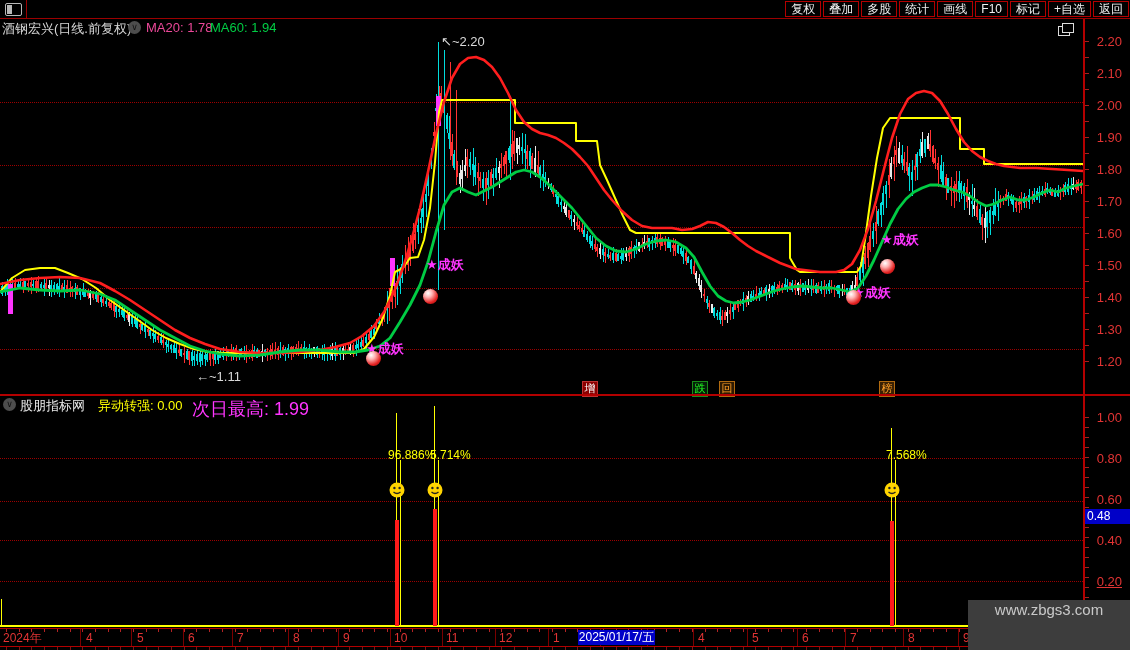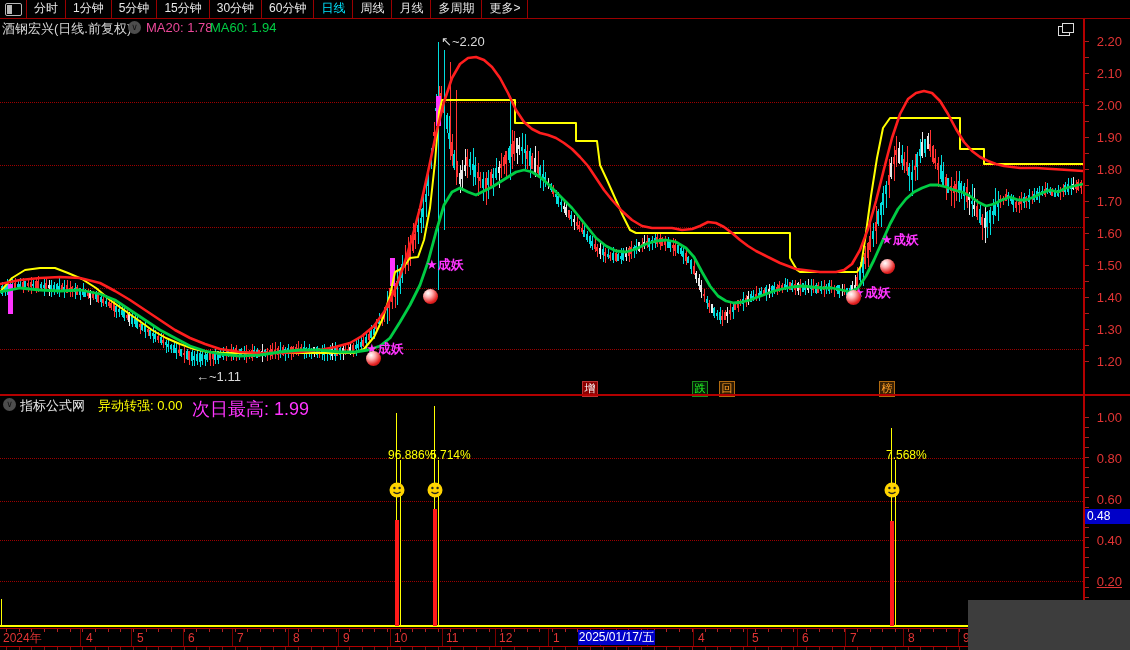--- a/index.html
+++ b/index.html
@@ -55,32 +55,30 @@
 </style>
 </head>
 <body>
 
 <div id="screen">
 
   <div id="toolbar">
     <div id="tb-iconcell">
       <div class="win-icon"></div>
     </div>
-    <div id="tb-left">
-        <div class="tb-item">分时</div>
-        <div class="tb-item">1分钟</div>
-        <div class="tb-item">5分钟</div>
-        <div class="tb-item">15分钟</div>
-        <div class="tb-item">30分钟</div>
-        <div class="tb-item">60分钟</div>
-        <div class="tb-item active">日线</div>
-        <div class="tb-item">周线</div>
-        <div class="tb-item">月线</div>
-        <div class="tb-item">多周期</div>
-        <div class="tb-item">更多&gt;</div>
+    <div id="tb-right">
+        <div class="tb-btn">复权</div>
+        <div class="tb-btn">叠加</div>
+        <div class="tb-btn">多股</div>
+        <div class="tb-btn">统计</div>
+        <div class="tb-btn">画线</div>
+        <div class="tb-btn">F10</div>
+        <div class="tb-btn">标记</div>
+        <div class="tb-btn">+自选</div>
+        <div class="tb-btn">返回</div>
       </div>
   </div>
 
   <div class="abs" style="left:2px;top:20px;color:#d6d6d6;font-size:13px;z-index:4;">酒钢宏兴(日线.前复权)</div>
   <div class="abs chev-circle" style="left:128px;top:21px;z-index:4;">∨</div>
   <div class="abs" style="left:146px;top:20px;color:#ec4899;font-size:13px;z-index:4;">MA20: 1.78</div>
   <div class="abs" style="left:210px;top:20px;color:#00cc44;font-size:13px;z-index:4;">MA60: 1.94</div>
   <div class="abs pane-icon" style="left:1058px;top:26px;z-index:4;"></div>
 
   <div id="grid-layer">
@@ -989,21 +987,21 @@
   <div class="anno" style="left:441px;top:34px;">
     <span>↖</span><span>~2.20</span>
   </div>
   <div class="anno" style="left:196px;top:369px;">
     <span>←</span><span>~1.11</span>
   </div>
 
   <div class="redline-h" style="left:0;top:394px;width:1130px;height:2px;z-index:4;"></div>
 
   <div class="abs chev-circle" style="left:3px;top:398px;z-index:4;">∨</div>
-  <div class="abs" style="left:20px;top:397px;color:#e8e8e8;font-size:13px;z-index:4;">指标公式网</div>
+  <div class="abs" style="left:20px;top:397px;color:#e8e8e8;font-size:13px;z-index:4;">股朋指标网</div>
   <div class="abs" style="left:98px;top:397px;color:#ffff00;font-size:13px;z-index:4;">
     <span>异动转强:</span> <span>0.00</span>
   </div>
   <div class="abs" style="left:192px;top:397px;color:#ff35ff;font-size:18px;z-index:4;">
     <span>次日最高:</span> <span>1.99</span>
   </div>
 
   <div class="mask" style="left:1084px;top:18px;width:46px;height:632px;"></div>
   <div class="redline-v" style="left:1083px;top:18px;width:2px;height:628px;z-index:5;"></div>
   <div id="axis-layer">
@@ -1274,15 +1272,16 @@
       <div class="xlabel" style="left:698px;top:631px;">4</div>
       <div class="xlabel" style="left:752px;top:631px;">5</div>
       <div class="xlabel" style="left:802px;top:631px;">6</div>
       <div class="xlabel" style="left:850px;top:631px;">7</div>
       <div class="xlabel" style="left:908px;top:631px;">8</div>
       <div class="xlabel" style="left:963px;top:631px;">9</div>
     </div>
   <div class="cursor-box" style="left:578px;top:630px;width:77px;height:15px;text-align:center;">2025/01/17/五</div>
 
   <div id="watermark">
+    <div id="wm2">www.zbgs3.com</div>
   </div>
 
 </div>
 
 </body></html>

